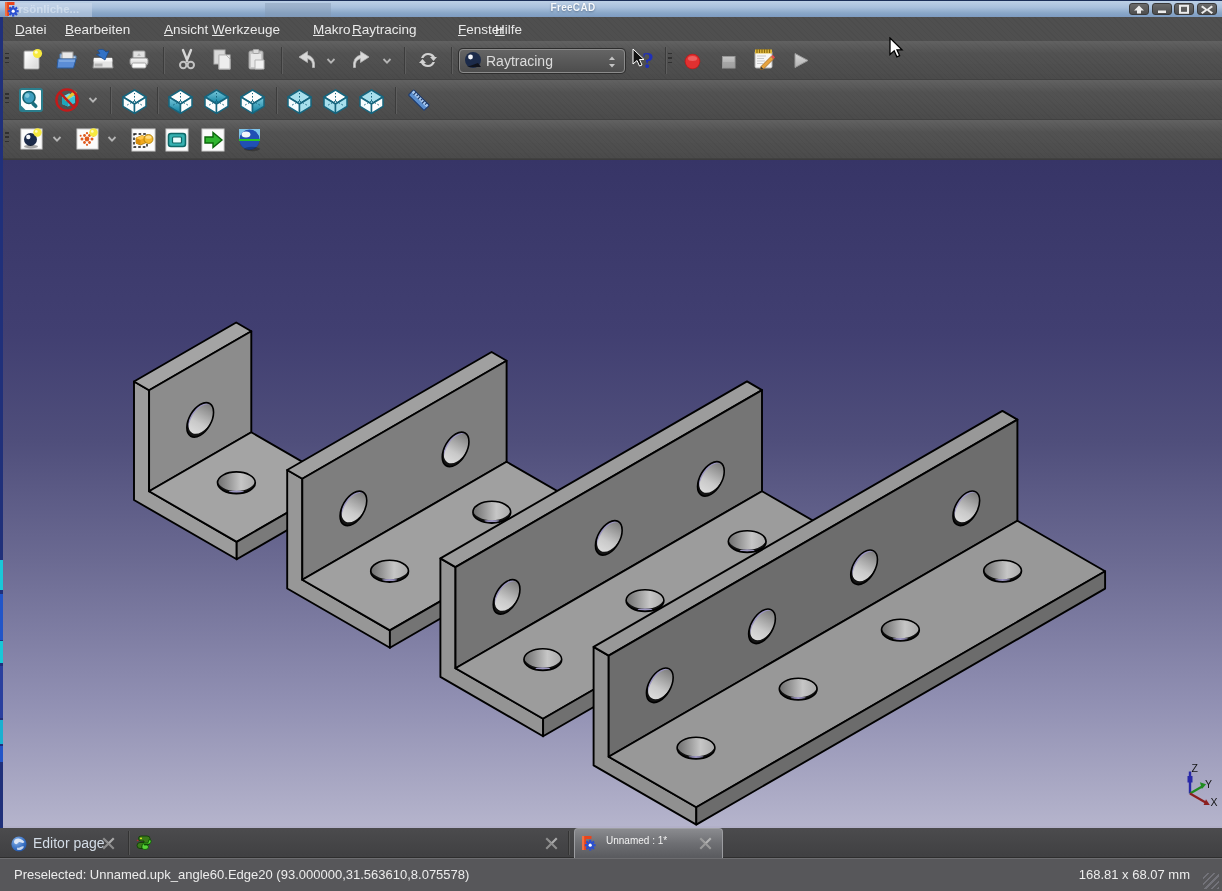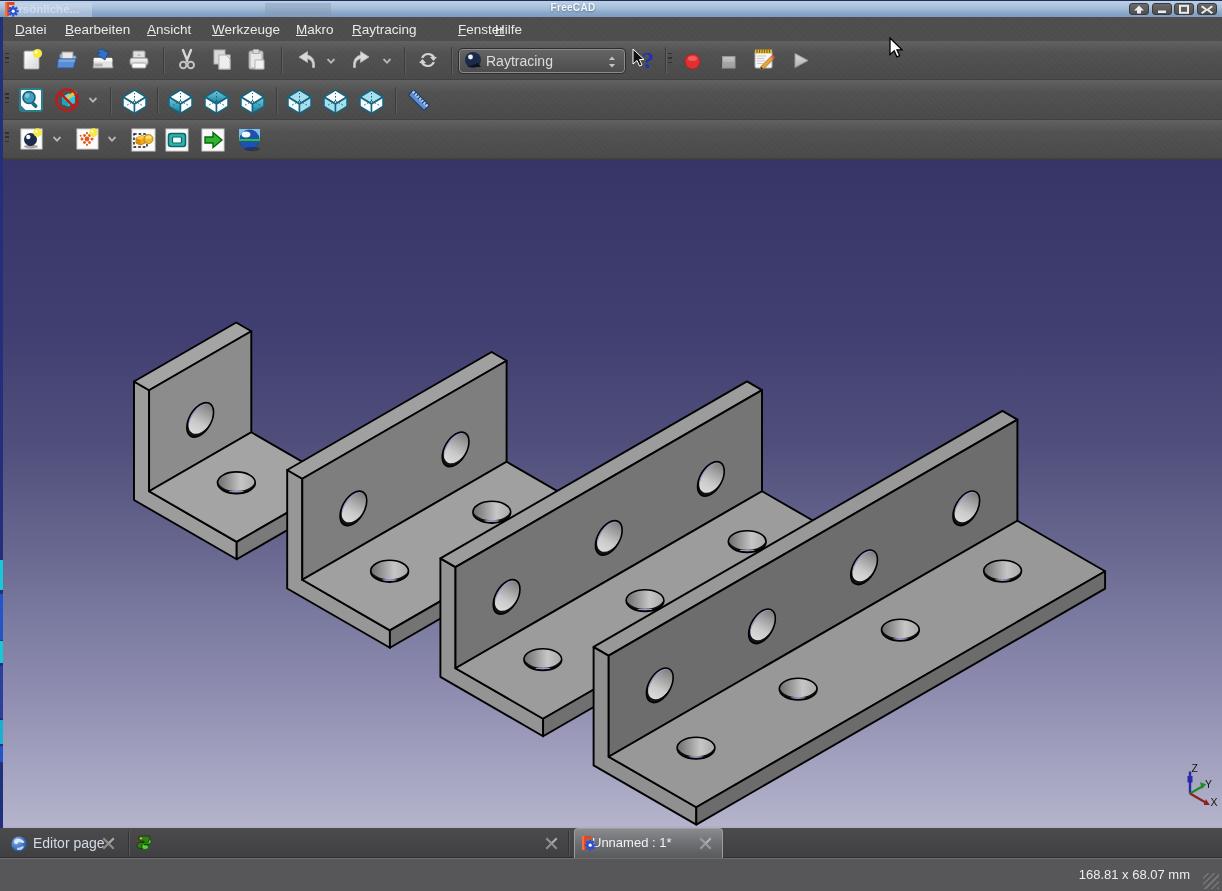--- a/index.html
+++ b/index.html
@@ -84,23 +84,23 @@
           <rect x="3.2" y="-1.1" width="2.2" height="2.2"></rect>
         </g>
       </g>
       <circle r="1.6" fill="#ffffff"></circle>
     </g>
   </svg>
 <div id="chrome"></div>
 <div id="menubar">
     <span class="mi" style="left:15px"><u>D</u>atei</span>
     <span class="mi" style="left:65px"><u>B</u>earbeiten</span>
-    <span class="mi" style="left:147px"><u>A</u>nsicht</span>
+    <span class="mi" style="left:164px"><u>A</u>nsicht</span>
     <span class="mi" style="left:212px"><u>W</u>erkzeuge</span>
-    <span class="mi" style="left:296px"><u>M</u>akro</span>
+    <span class="mi" style="left:313px"><u>M</u>akro</span>
     <span class="mi" style="left:352px"><u>R</u>aytracing</span>
     <span class="mi" style="left:458px"><u>F</u>enster</span>
     <span class="mi" style="left:495px"><u>H</u>ilfe</span>
   </div>
 <div class="row" style="top:41px;height:39px"></div>
 <div class="row" style="top:80px;height:40px"></div>
 <div class="row" style="top:120px;height:39px"></div>
 <div class="grip" style="left:5px;top:53px"></div>
 <svg style="position:absolute;left:21px;top:48px" width="22" height="24" viewBox="0 0 22 24">
     <rect x="3" y="3" width="15" height="18" rx="1" fill="#f4f4f4" stroke="#9a9a9a"></rect>
@@ -711,21 +711,21 @@
 <div style="position:absolute;left:0;top:666px;width:3px;height:52px;background:#2a3f9e"></div>
 <div style="position:absolute;left:0;top:720px;width:3px;height:24px;background:#1ab0d0"></div>
 <div style="position:absolute;left:0;top:746px;width:3px;height:16px;background:#2255c8"></div>
 <div id="rborder"></div>
 <div id="tabbar">
 <div class="tabsep" style="left:128px"></div>
 <div class="tabsep" style="left:568px"></div>
 <span class="tabtxt" style="left:33px;font-size:14px;color:#d3dce6">Editor page</span>
 </div>
 <div id="activetab"></div>
-<span class="tabtxt" style="left:592px;top:835px;position:absolute;color:#f2f2f2;font-size:13px">Unnamed : 1*</span>
+<span class="tabtxt" style="left:606px;top:835px;position:absolute;color:#f2f2f2;font-size:10px">Unnamed : 1*</span>
 <svg style="position:absolute;left:11px;top:836px" width="16" height="16" viewBox="0 0 16 16">
     <circle cx="8" cy="8" r="7.6" fill="url(#glb)"></circle>
     <defs>
       <radialGradient id="glb" cx="0.35" cy="0.3" r="0.9">
         <stop offset="0" stop-color="#8ab4e8"></stop>
         <stop offset="0.55" stop-color="#3a72c4"></stop>
         <stop offset="1" stop-color="#16418c"></stop>
       </radialGradient>
     </defs>
     <path d="M4 3.5 Q7 2 9.5 3 Q12 4 13.5 6 Q12 7.5 10 6.5 Q8 5.5 7 7 Q6 8.5 4.5 8 Q3 7.5 3 6 Q3 4.5 4 3.5 Z" fill="#e8eef8" opacity="0.9"></path>
@@ -763,17 +763,18 @@
   </svg>
 <svg style="position:absolute;left:545px;top:837px" width="13" height="13" viewBox="0 0 13 13">
     <path d="M2 0.5 L6.5 5 L11 0.5 L12.5 2 L8 6.5 L12.5 11 L11 12.5 L6.5 8 L2 12.5 L0.5 11 L5 6.5 L0.5 2 Z" fill="#8e8e8e"></path>
     <path d="M2 0.5 L6.5 5 L11 0.5 L12.5 2 L8 6.5 L6.5 5.8 Z" fill="#ffffff" opacity="0.25"></path>
   </svg>
 <svg style="position:absolute;left:699px;top:837px" width="13" height="13" viewBox="0 0 13 13">
     <path d="M2 0.5 L6.5 5 L11 0.5 L12.5 2 L8 6.5 L12.5 11 L11 12.5 L6.5 8 L2 12.5 L0.5 11 L5 6.5 L0.5 2 Z" fill="#9a9a9a"></path>
     <path d="M2 0.5 L6.5 5 L11 0.5 L12.5 2 L8 6.5 L6.5 5.8 Z" fill="#ffffff" opacity="0.25"></path>
   </svg>
 <div id="statusbar">
+    <span class="lt">Preselected: Unnamed.upk_angle60.Edge20 (93.000000,31.563610,8.075578)</span>
     <span class="rt">168.81 x 68.07 mm</span>
   </div>
 <div id="grip"></div>
 <svg style="position:absolute;left:889px;top:37px" width="15" height="21" viewBox="0 0 15 21">
     <path d="M1 1 L1 17.5 L5.2 13.8 L7.8 19.8 L10.6 18.6 L8 12.8 L13 12.8 Z" fill="#fff" stroke="#000" stroke-width="1.3"></path>
   </svg>
 </body></html>

